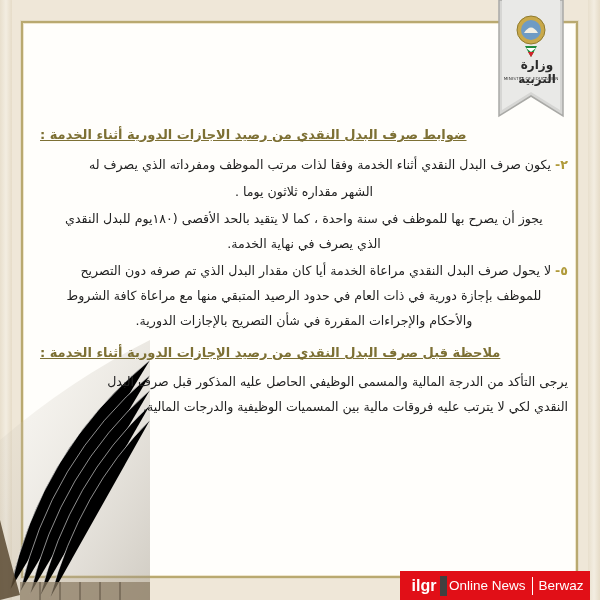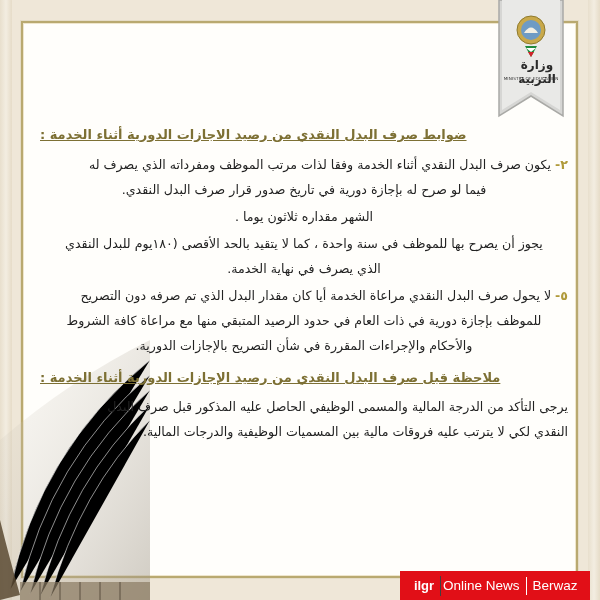--- a/index.html
+++ b/index.html
@@ -57,22 +57,22 @@
     .note-heading { margin-top: 7px; margin-bottom: 4px; }
     .note-body { text-align: right; }
     .note-body .l { display: block; }
     .footer-bar {
       position: absolute; right: 10px; top: 571px; width: 190px; height: 29px;
       background: #e10f17; color: #fff; display: flex; align-items: center;
       font-family: "Liberation Sans", sans-serif; font-size: 13.5px;
     }
     .footer-logo {
       width: 32px; height: 20px; margin-left: 8px; margin-right: 2px;
-      font-weight: bold; font-size: 13px; display: flex; align-items: center;
-      justify-content: center; border-right: 1px solid #404040;
+      font-weight: bold; font-size: 16px; display: flex; align-items: center;
+      justify-content: center; border-right: 7px solid #404040;
     }
     .footer-sep { width: 1px; height: 18px; background: #fff; margin: 0 6px; }
   </style>
 </head>
 <body>
 
 <div class="outer-stripe left"></div>
 <div class="outer-stripe right"></div>
 
 <div class="panel"></div>
@@ -123,21 +123,20 @@
   <div class="ar-name">وزارة التربية</div>
   <div class="en-name">MINISTRY OF EDUCATION</div>
 </div>
 
 <div class="content">
   <div class="heading">ضوابط صرف البدل النقدي من رصيد الاجازات الدورية أثناء الخدمة :</div>
 
 
   <div class="item">
     <span class="first"><span class="num">٢-</span><span>يكون صرف البدل النقدي أثناء الخدمة وفقا لذات مرتب الموظف ومفرداته الذي يصرف له</span></span>
-    <span class="line2">فيما لو صرح له بإجازة دورية في تاريخ صدور قرار صرف البدل النقدي.</span>
   </div>
 
   <div class="item">
     <span class="line2">الشهر مقداره ثلاثون يوما .</span>
   </div>
 
   <div class="item">
     <span class="line2">يجوز أن يصرح بها للموظف في سنة واحدة ، كما لا يتقيد بالحد الأقصى (١٨٠يوم للبدل النقدي</span>
     <span class="line2">الذي يصرف في نهاية الخدمة.</span>
   </div>

